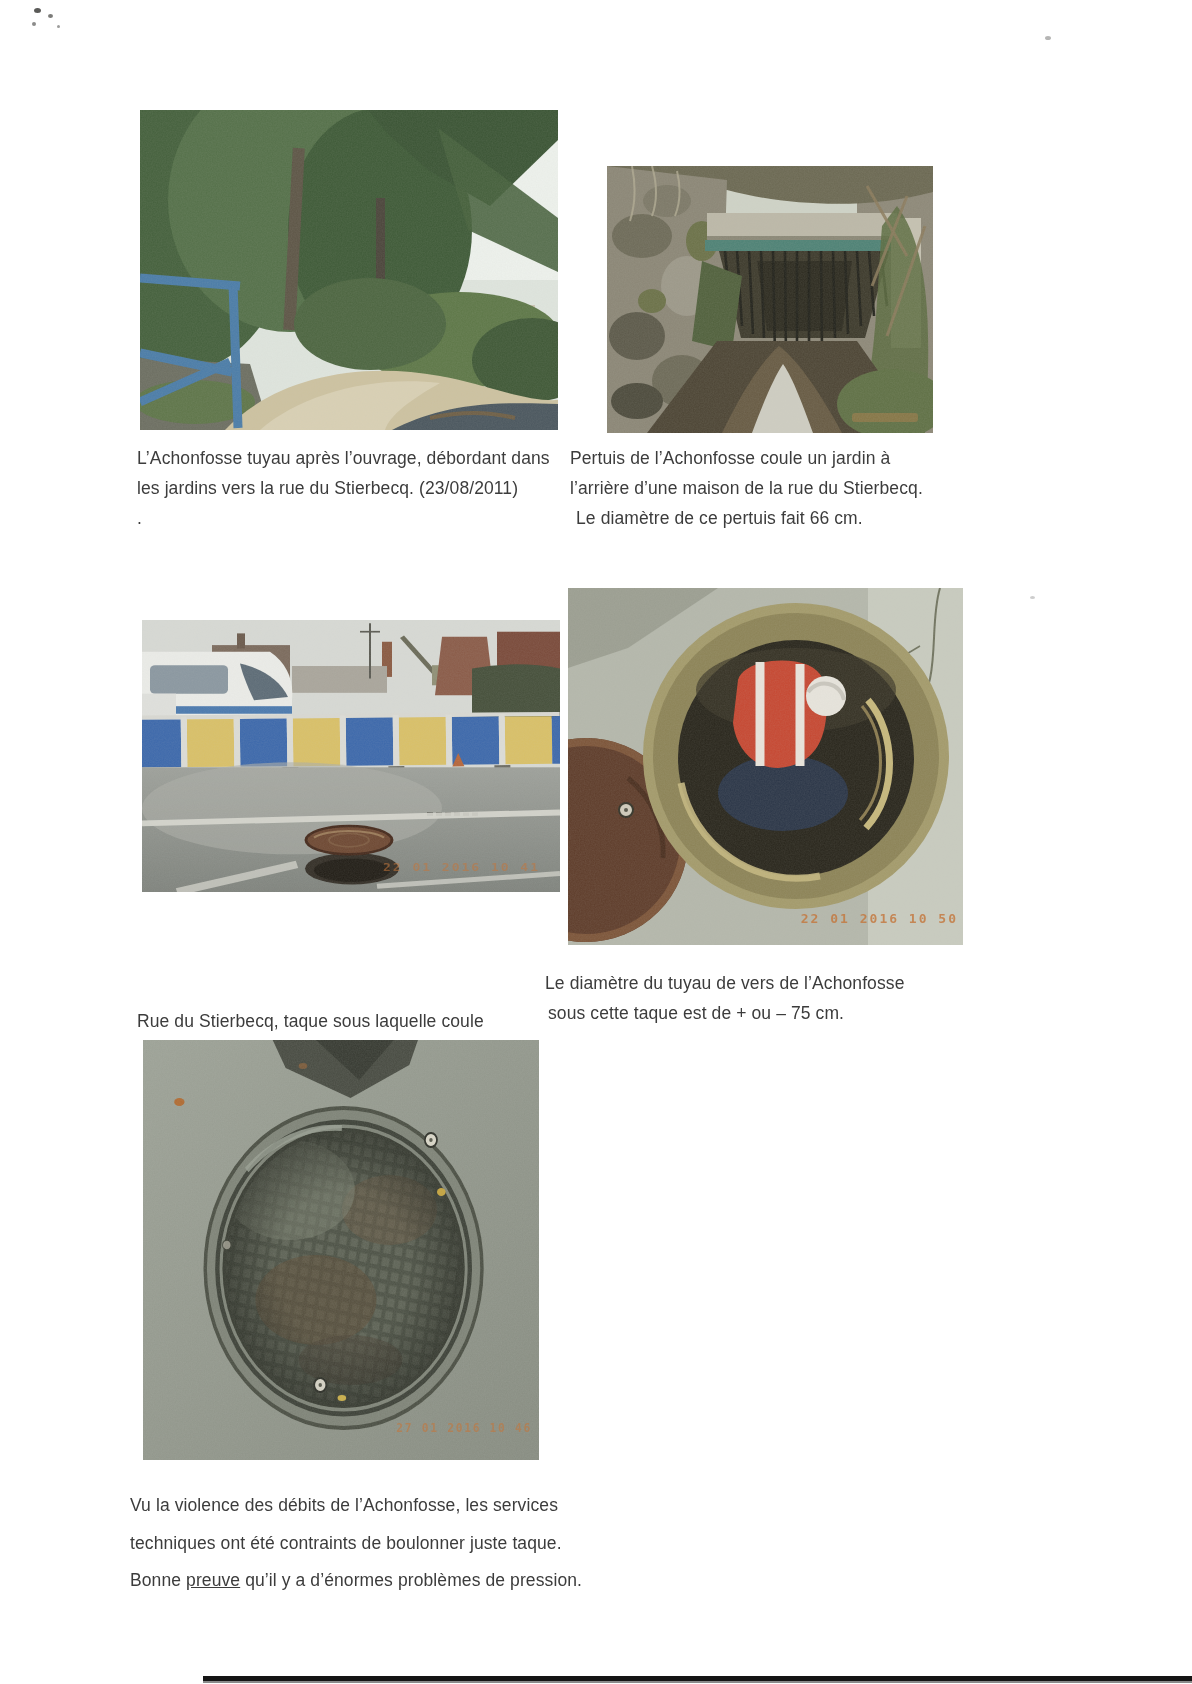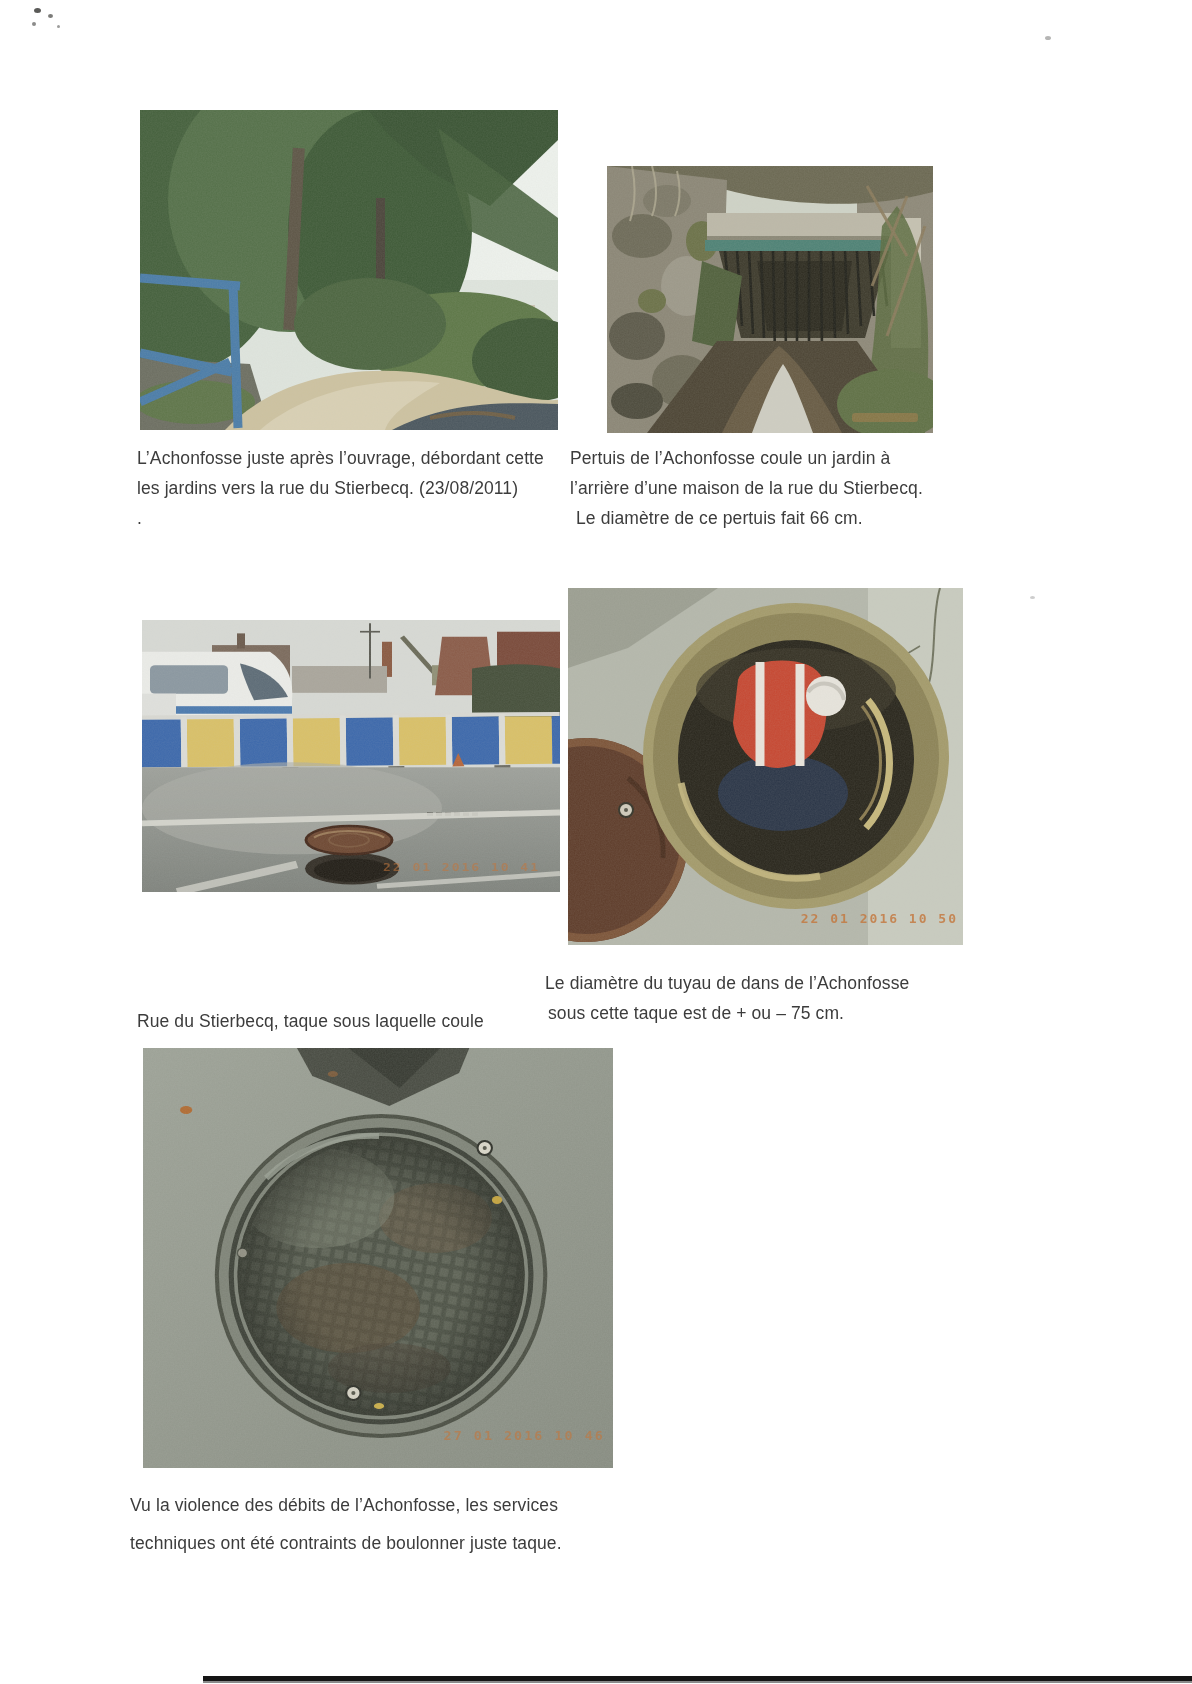--- a/index.html
+++ b/index.html
@@ -134,21 +134,21 @@
       <path d="M40,267 L110,175 L250,175 L315,267 Z" fill="#4c4434"></path>
       <path d="M115,267 C135,225 155,195 172,180 C192,195 215,230 235,267 Z" fill="#675a43"></path>
       <path d="M145,267 C158,232 168,210 176,198 C186,212 196,240 206,267 Z" fill="#d7d7cd" opacity="0.92"></path>
       <ellipse cx="285" cy="238" rx="55" ry="35" fill="#5f7045"></ellipse>
       <rect x="245" y="247" width="66" height="9" rx="3" fill="#c08048" opacity="0.4"></rect>
       <rect width="326" height="267" filter="url(#nB)" opacity="0.5"></rect>
     </svg>
   </div>
 
   <div class="cap" style="left:137px;top:443px;">
-    <span class="line">L’Achonfosse juste après l’ouvrage, débordant cette</span>
+    <span class="line">L’Achonfosse tuyau après l’ouvrage, débordant dans</span>
     <span class="line">les jardins vers la rue du Stierbecq. (23/08/2011)</span>
     <span class="line dot-line">.</span>
   </div>
 
   <div class="cap" style="left:570px;top:443px;">
     <span class="line">Pertuis de l’Achonfosse coule un jardin à</span>
     <span class="line">l’arrière d’une maison de la rue du Stierbecq.</span>
     <span class="line" style="padding-left:6px;">Le diamètre de ce pertuis fait 66 cm.</span>
   </div>
 
@@ -266,25 +266,25 @@
       <rect width="395" height="357" filter="url(#nD)" opacity="0.5"></rect>
       <text class="ts" x="390" y="335" text-anchor="end" font-size="13" fill="#c4763b" opacity="0.8">22 01 2016 10 50</text>
     </svg>
   </div>
 
   <div class="cap" style="left:137px;top:968px;margin-top:38px;">
     <span class="line">Rue du Stierbecq, taque sous laquelle coule</span>
   </div>
 
   <div class="cap" style="left:545px;top:968px;">
-    <span class="line">Le diamètre du tuyau de dans de l’Achonfosse</span>
+    <span class="line">Le diamètre du tuyau de vers de l’Achonfosse</span>
     <span class="line" style="padding-left:3px;">sous cette taque est de + ou – 75 cm.</span>
   </div>
 
-  <div class="photo" style="left:143px;top:1040px;width:470px;height:420px;margin-top:8px;">
+  <div class="photo" style="left:143px;top:1040px;width:396px;height:420px;">
     <svg viewBox="0 0 458 420" preserveAspectRatio="none">
       <defs>
         <filter id="nE">
             <feTurbulence type="fractalNoise" baseFrequency="0.75" numOctaves="2"></feTurbulence>
             <feColorMatrix type="matrix" values="0 0 0 0 0.58 0 0 0 0 0.6 0 0 0 0 0.55 0 0 0 0.3 0"></feColorMatrix>
           </filter>
         <linearGradient id="gradE" x1="0" y1="0" x2="1" y2="1">
           <stop offset="0" stop-color="#9da297"></stop>
             <stop offset="1" stop-color="#878c81"></stop>
         </linearGradient>
@@ -326,18 +326,19 @@
       <ellipse cx="230" cy="358" rx="5" ry="3" fill="#c9ad49"></ellipse>
       <circle cx="97" cy="205" r="5" fill="#b5b2a4" stroke="#3c3f35" stroke-width="1.5" opacity="0.7"></circle>
       <rect width="458" height="420" filter="url(#nE)" opacity="0.5"></rect>
       <text class="ts" x="450" y="392" text-anchor="end" font-size="13" fill="#c4763b" opacity="0.6">27 01 2016 10 46</text>
     </svg>
   </div>
 
   <div class="cap cap-bottom" style="left:130px;top:1487px;">
     <span class="line">Vu la violence des débits de l’Achonfosse, les services</span>
     <span class="line">techniques ont été contraints de boulonner juste taque.</span>
+    <span class="line"><span>Bonne </span><span class="u">preuve</span><span> qu’il y a d’énormes problèmes de pression.</span></span>
   </div>
 
   <div class="scan-line" style="left:203px;top:1676px;width:989px;height:5px;"></div>
   <div class="scan-line" style="left:203px;top:1681px;width:989px;height:2px;opacity:.5;"></div>
 
 </div>
 
 </body></html>

